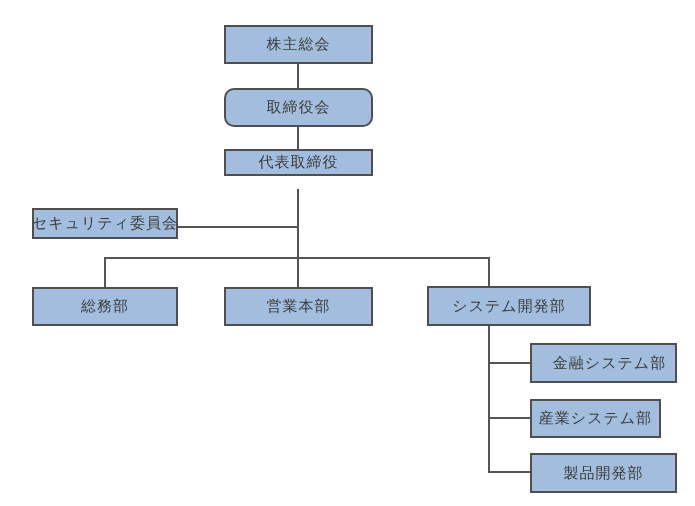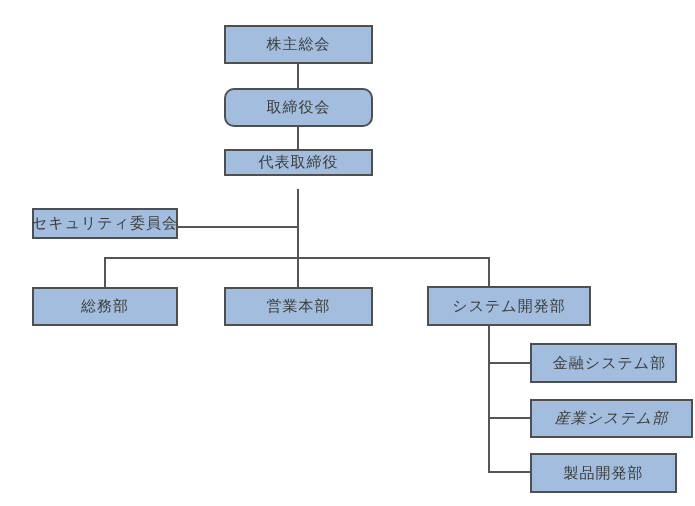--- a/index.html
+++ b/index.html
@@ -52,16 +52,16 @@
   <div class="conn" style="left:488px; top:471px; width:42px; height:2px;"></div>
 
   <div class="node" style="left:224px; top:25px;  width:149px; height:39px;">株主総会</div>
   <div class="node" style="left:224px; top:88px;  width:149px; height:39px;border-radius:10px;">取締役会</div>
   <div class="node" style="left:224px; top:149px; width:149px; height:27px;">代表取締役</div>
   <div class="node" style="left:32px;  top:208px; width:146px; height:31px;">セキュリティ委員会</div>
   <div class="node" style="left:32px;  top:287px; width:146px; height:39px;">総務部</div>
   <div class="node" style="left:224px; top:287px; width:149px; height:39px;">営業本部</div>
   <div class="node" style="left:415px; top:286px; width:164px; height:40px;margin-left:12px;">システム開発部</div>
   <div class="node" style="left:530px; top:343px; width:147px; height:40px;padding-left:12px;">金融システム部</div>
-  <div class="node" style="left:530px; top:399px; width:163px; height:39px;font-style:italic;">産業システム部</div>
+  <div class="node" style="left:530px; top:399px; width:131px; height:39px;">産業システム部</div>
   <div class="node" style="left:530px; top:453px; width:147px; height:40px;font-family:Liberation Serif, serif;">製品開発部</div>
 
 </div>
 
 </body></html>

